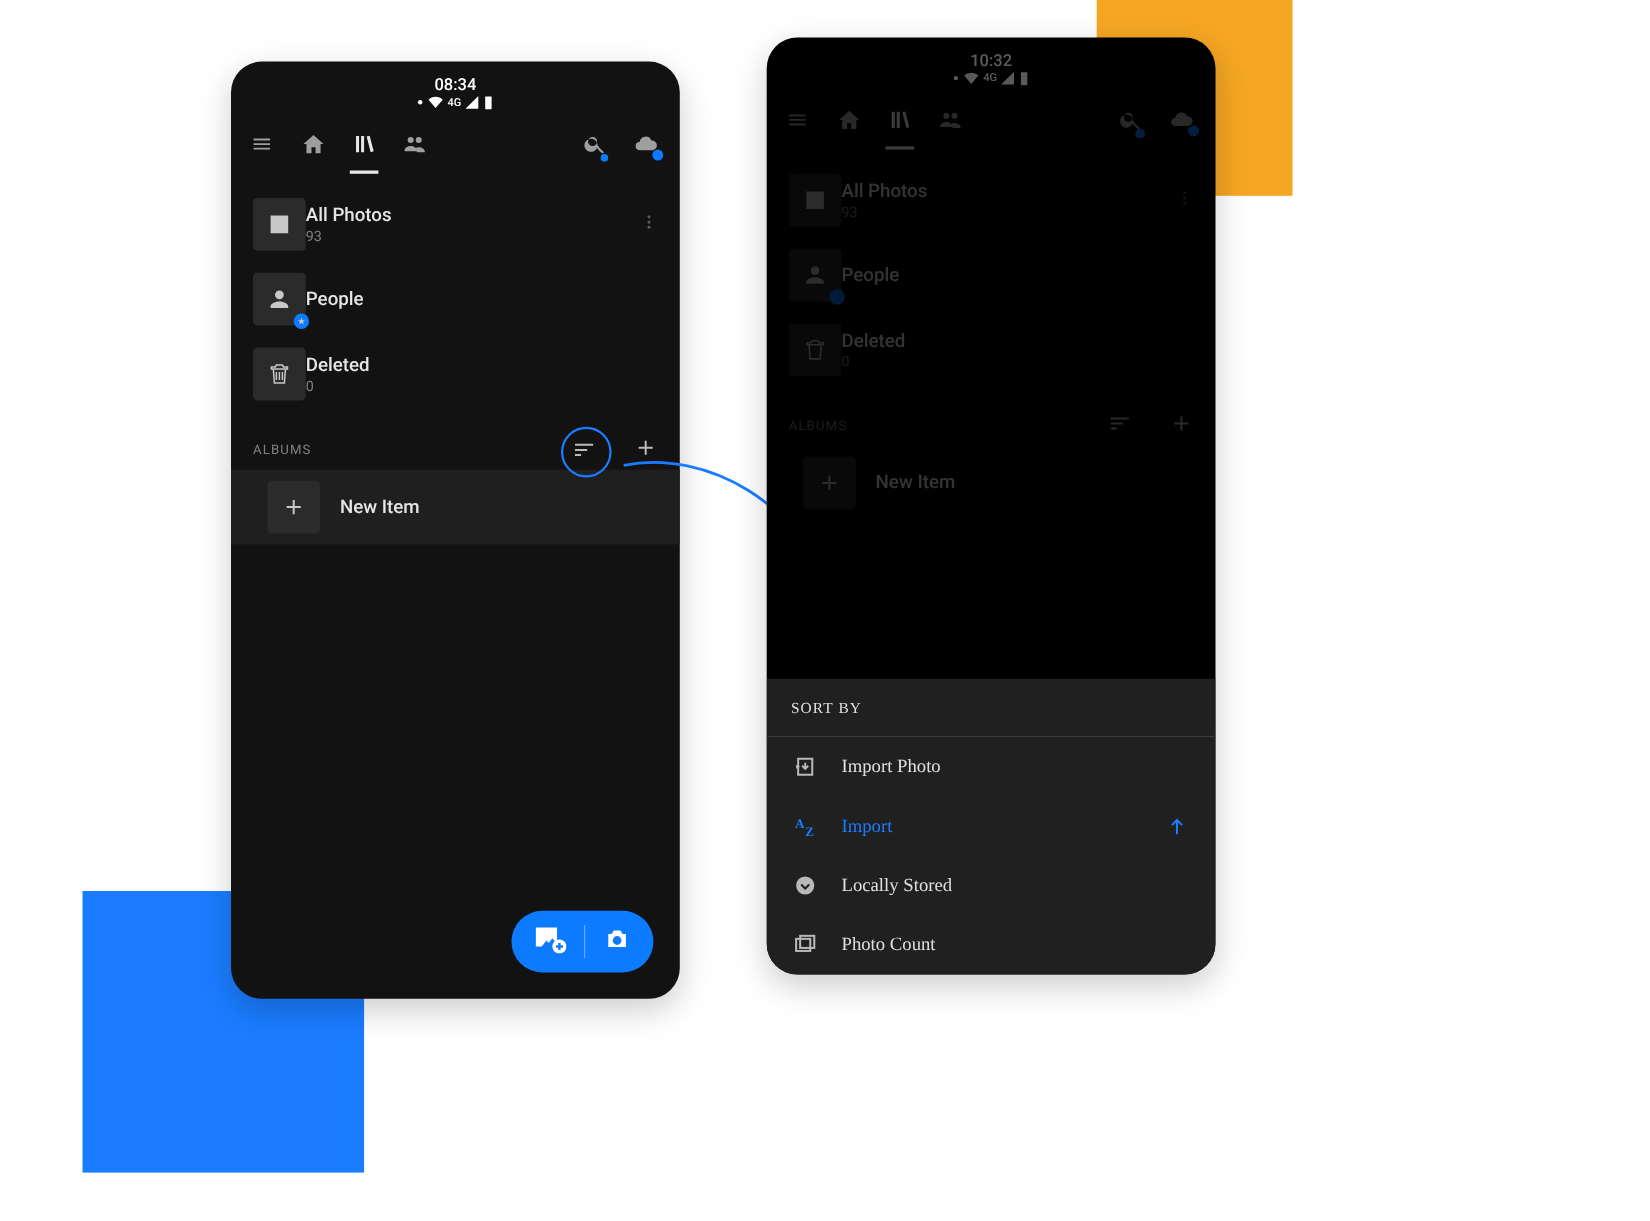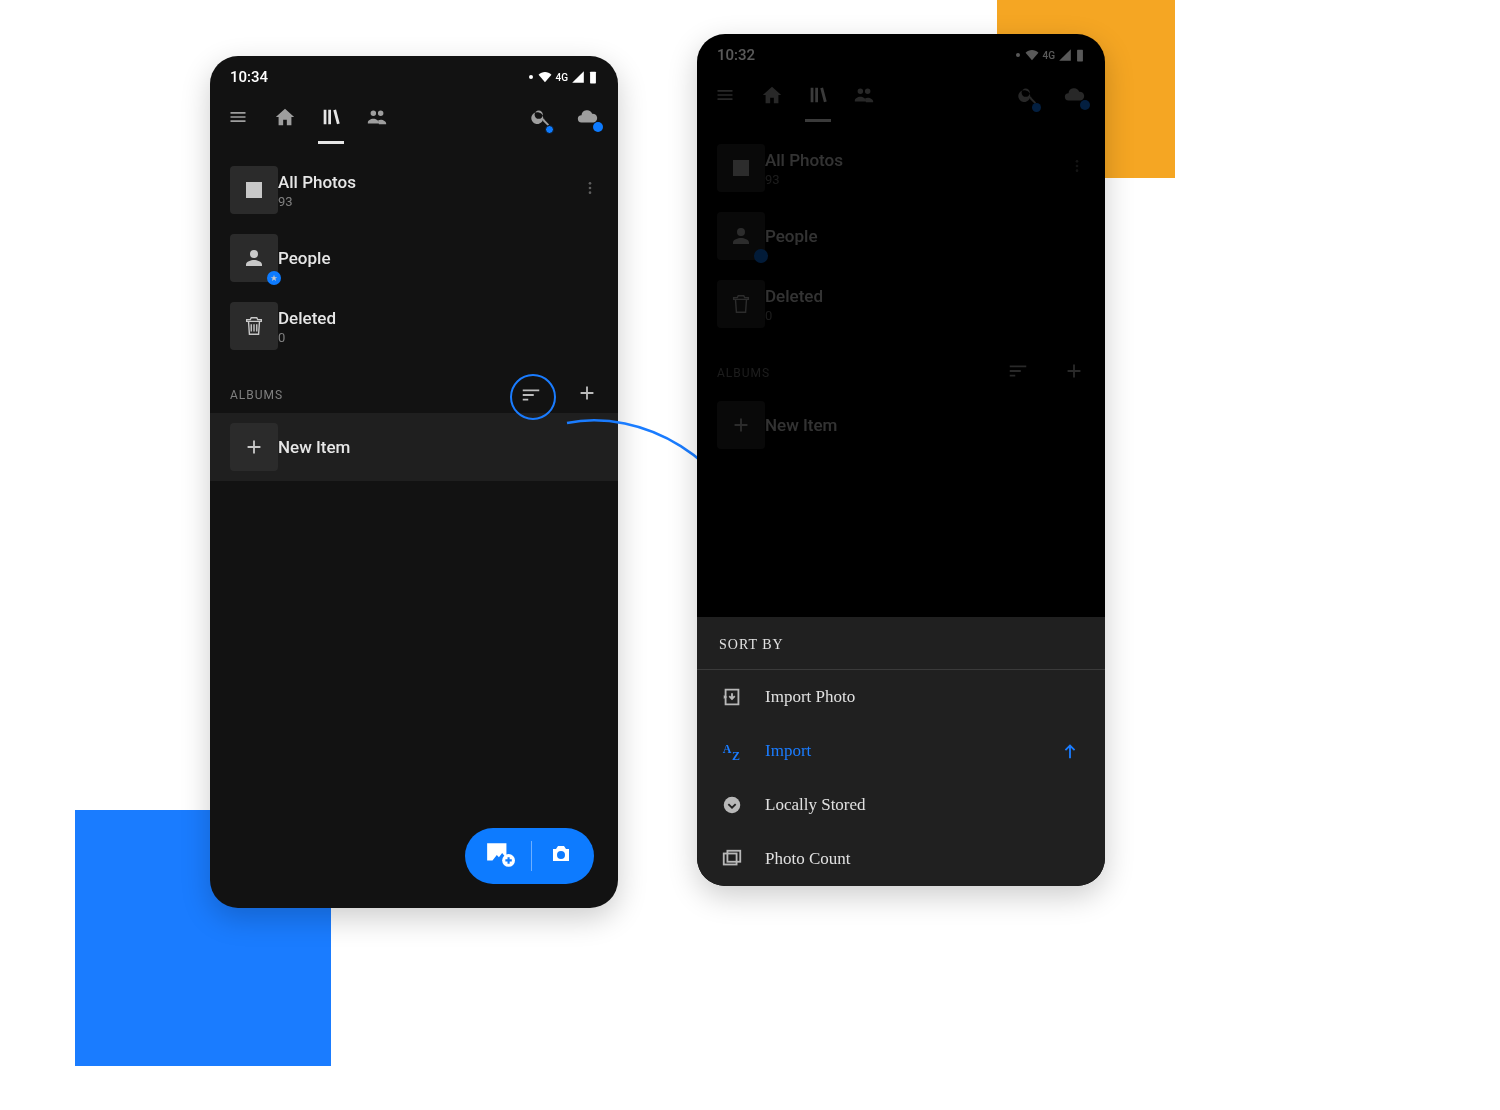--- a/index.html
+++ b/index.html
@@ -37,20 +37,21 @@
   .phone-left { top: 56px; left: 210px; height: 852px; background: #121212; }
   .phone-right { top: 34px; left: 697px; height: 852px; background: #000; }
   .status-bar {
     display: flex;
     justify-content: space-between;
     align-items: center;
     padding: 12px 20px 6px;
     color: #fff;
     font-size: 15px;
     font-weight: 500;
+    flex-direction: column;
   }
   .status-right { display: flex; align-items: center; gap: 2px; }
   .status-right svg { fill: #fff; }
   .dimmed .status-bar { opacity: 0.35; }
   .toolbar {
     display: flex;
     align-items: center;
     padding: 8px 18px;
     gap: 8px;
   }
@@ -108,22 +109,22 @@
     position: absolute;
     left: -10px; top: -10px;
     width: 42px; height: 42px;
     border: 2px solid #1a7cff;
     border-radius: 50%;
     pointer-events: none;
   }
   .new-item-row {
     display: flex;
     align-items: center;
-    gap: 0;
-    padding: 10px 20px;
+    gap: 18px;
+    padding: 10px 33px;
     background: #1f1f1f;
   }
   .fab {
     position: absolute;
     right: 24px;
     bottom: 24px;
     background: #0d7bff;
     border-radius: 32px;
     height: 56px;
     display: flex;
@@ -172,21 +173,21 @@
   }
 </style>
 </head>
 <body>
 
 <div class="deco-yellow"></div>
 <div class="deco-blue"></div>
 
 <div class="phone phone-left">
   <div class="status-bar">
-    <span>10:34</span>
+    <span>08:34</span>
     <div class="status-right">
       <svg width="6" height="6" viewBox="0 0 6 6">
           <circle cx="3" cy="3" r="2"></circle>
         </svg>
       <svg width="18" height="14" viewBox="0 0 24 24">
           <path d="M12 21L1 8c6-6 16-6 22 0L12 21z"></path>
         </svg>
       <span style="font-size:10px">4G</span>
       <svg width="16" height="14" viewBox="0 0 24 24">
           <path d="M2 22h20V2L2 22z"></path>

